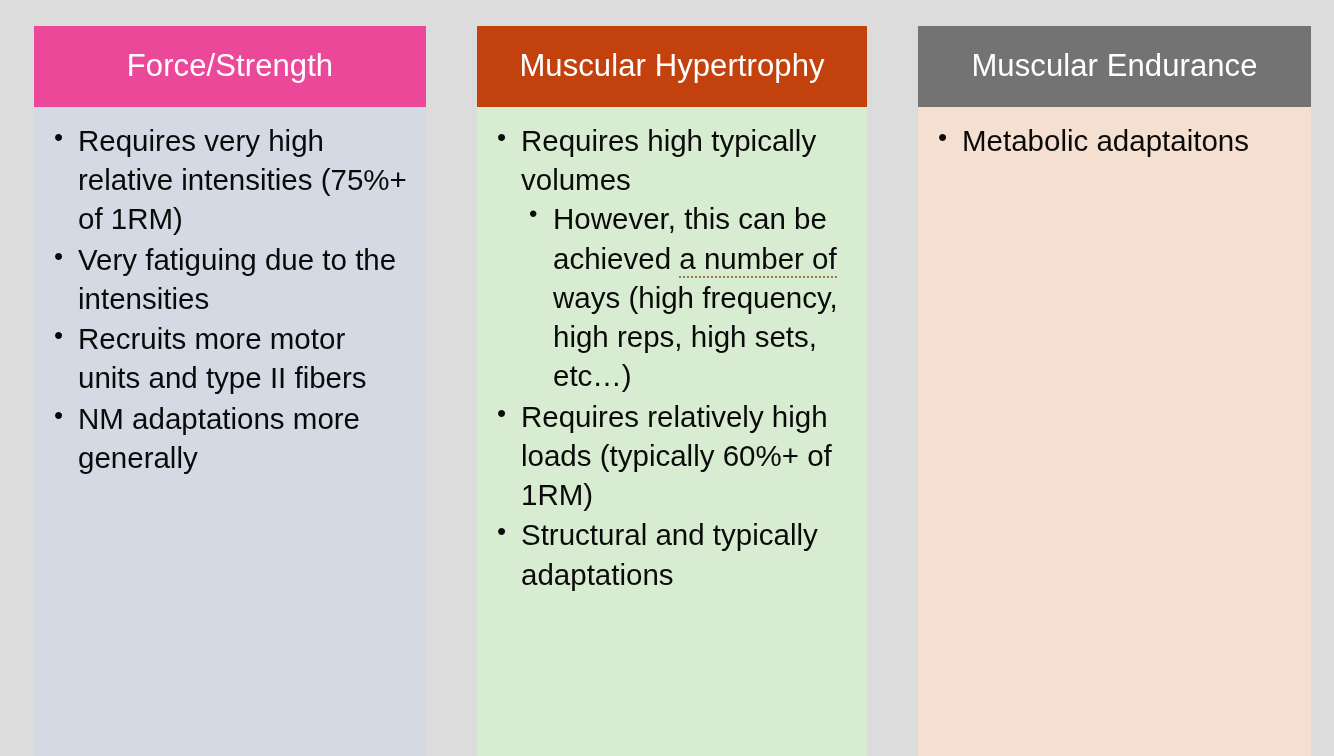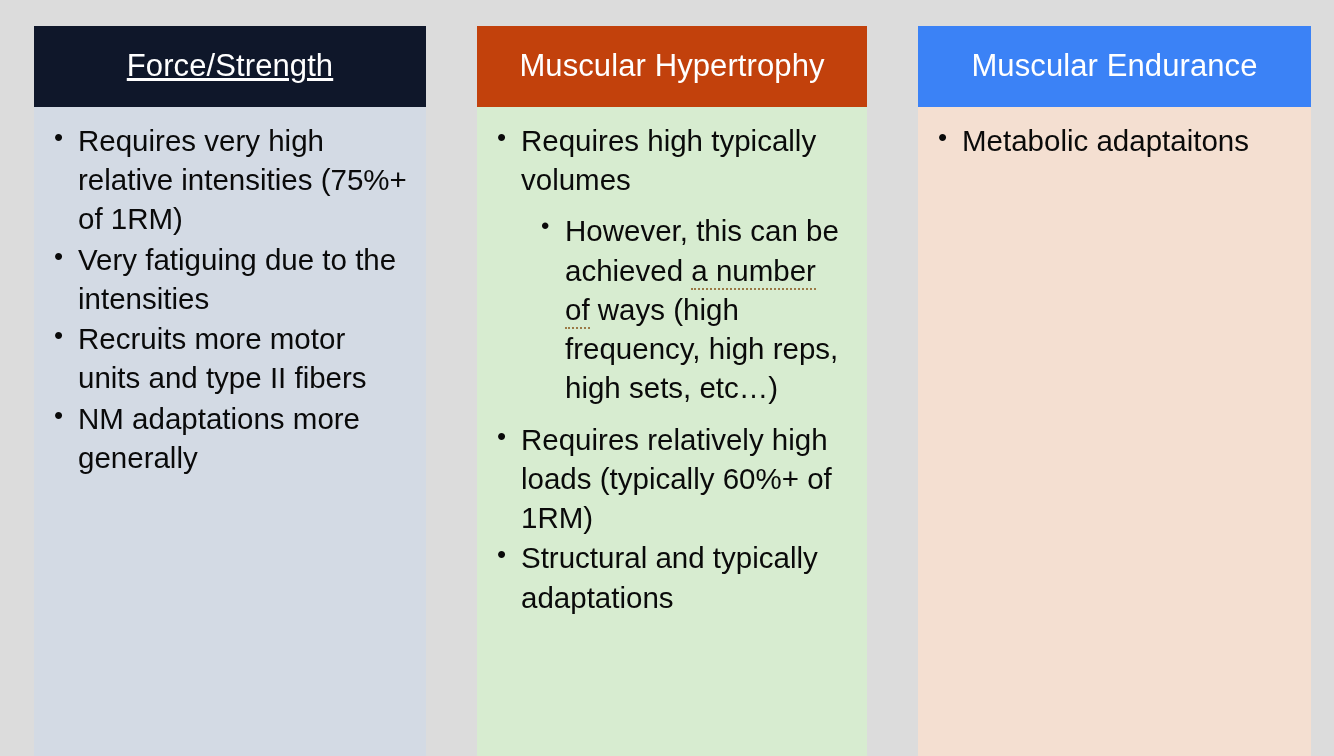--- a/index.html
+++ b/index.html
@@ -47,27 +47,27 @@
   }
 
   .col-body {
     box-sizing: border-box;
     padding: 14px 14px 16px 14px;
     color: #0a0a0a;
     font-size: 29.5px;
     line-height: 1.33;
   }
 
-  .col-1 .col-header { background: #0f172a; text-decoration: underline; }
+  .col-1 .col-header { background: #ec4899; }
   .col-1 .col-body   { background: #d3dae4; height: 707px; }
 
   .col-2 .col-header { background: #c2410c; }
   .col-2 .col-body   { background: #d7ecd0; height: 708px; }
 
-  .col-3 .col-header { background: #3b82f6; }
+  .col-3 .col-header { background: #737373; }
   .col-3 .col-body   { background: #f4dfd1; height: 708px; }
 
   ul.bullets {
     list-style: none;
     margin: 0;
     padding: 0;
   }
   ul.bullets > li {
     position: relative;
     padding-left: 30px;
@@ -82,21 +82,21 @@
   }
 
   ul.sub {
     list-style: none;
     margin: 0;
     padding: 0;
   }
   ul.sub > li {
     position: relative;
     padding-left: 32px;
-    margin: 12px;
+    margin: 0;
   }
   ul.sub > li::before {
     content: "\2022";
     position: absolute;
     left: 8px;
     top: -1px;
     font-size: 24px;
   }
 
   .dotted-underline {

